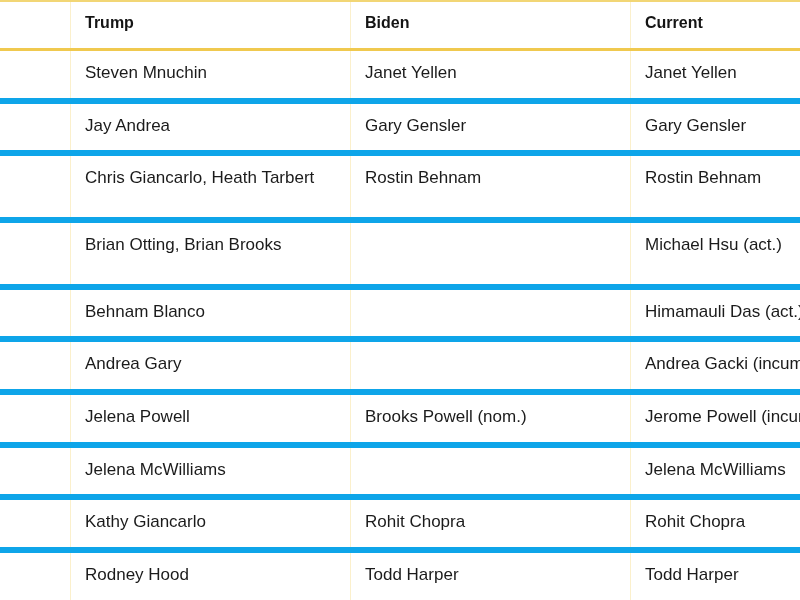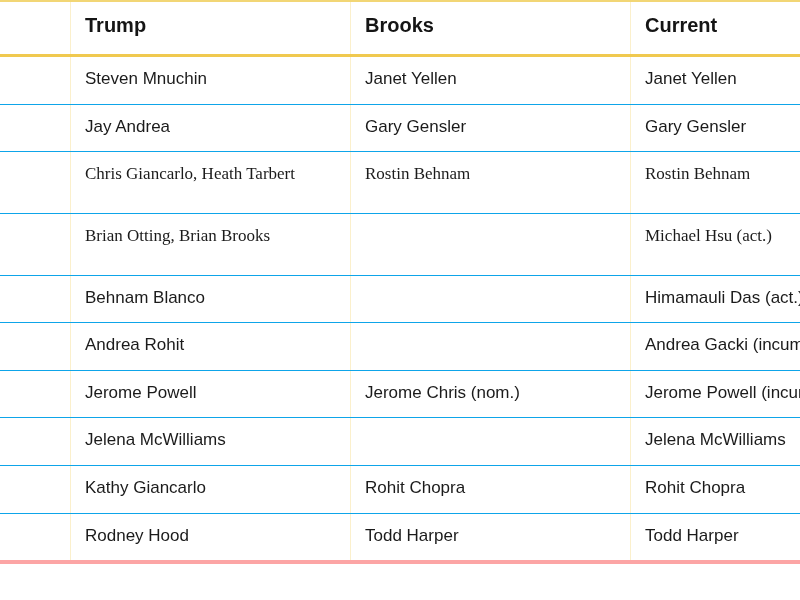--- a/index.html
+++ b/index.html
@@ -40,78 +40,78 @@
   }
 
   table.agency-table col.c-label   { width: 280px; }
   table.agency-table col.c-trump   { width: 280px; }
   table.agency-table col.c-biden   { width: 280px; }
   table.agency-table col.c-current { width: 450px; }
 
   table.agency-table th,
   table.agency-table td {
     border-right: 1px solid #fbf0cc;
-    border-bottom: 1px solid #0ea5e9;
+    border-bottom: 6px solid #0ea5e9;
     padding: 10px 14px 12px 14px;
     vertical-align: top;
     text-align: left;
     font-size: 17px;
     line-height: 1.45;
     font-weight: normal;
     color: #1b1b1b;
     background: #ffffff;
     white-space: normal;
   }
 
   table.agency-table th:first-child,
   table.agency-table td:first-child {
     border-left: 1px solid #fbf0cc;
   }
 
   
   table.agency-table thead th {
     font-weight: bold;
-    font-size: 20px;
+    font-size: 16px;
     padding-top: 9px;
     padding-bottom: 14px;
     border-bottom: 3px solid #f0c94f;
     color: #151515;
   }
 
   
   td.row-label {
     font-weight: bold;
     color: #151515;
   }
 
   
   table.agency-table tbody tr:last-child td {
     border-bottom: 4px solid #fca5a5;
   }
 
   
-  tr.tall td { padding-bottom: 26px; font-family: Liberation Serif, serif; }
+  tr.tall td { padding-bottom: 26px; }
 </style>
 </head>
 <body>
 
 <div class="viewport">
   <div class="table-scroll">
     <table class="agency-table">
       <colgroup>
         <col class="c-label">
         <col class="c-trump">
         <col class="c-biden">
         <col class="c-current">
       </colgroup>
       <thead>
         <tr>
           <th></th>
           <th>Trump</th>
-          <th>Brooks</th>
+          <th>Biden</th>
           <th>Current</th>
         </tr>
       </thead>
       <tbody>
         <tr>
           <td class="row-label"></td>
           <td>Steven Mnuchin</td>
           <td>Janet Yellen</td>
           <td>Janet Yellen</td>
         </tr>
@@ -134,28 +134,28 @@
           <td>Michael Hsu (act.)</td>
         </tr>
         <tr>
           <td class="row-label"></td>
           <td>Behnam Blanco</td>
           <td></td>
           <td>Himamauli Das (act.)</td>
         </tr>
         <tr>
           <td class="row-label"></td>
-          <td>Andrea Rohit</td>
+          <td>Andrea Gary</td>
           <td></td>
           <td>Andrea Gacki (incumbent)</td>
         </tr>
         <tr>
           <td class="row-label">Federal Reserve</td>
-          <td>Jerome Powell</td>
-          <td>Jerome Chris (nom.)</td>
+          <td>Jelena Powell</td>
+          <td>Brooks Powell (nom.)</td>
           <td>Jerome Powell (incumbent)</td>
         </tr>
         <tr>
           <td class="row-label"></td>
           <td>Jelena McWilliams</td>
           <td></td>
           <td>Jelena McWilliams</td>
         </tr>
         <tr>
           <td class="row-label"></td>

